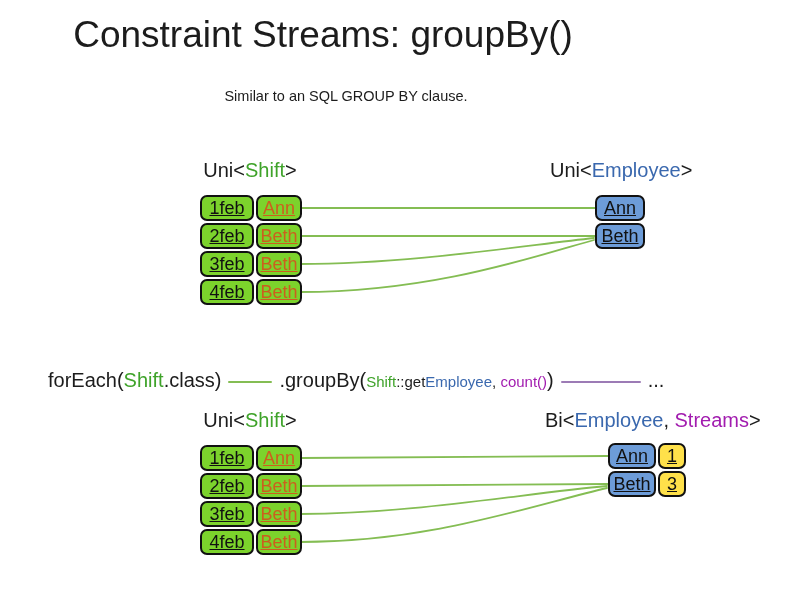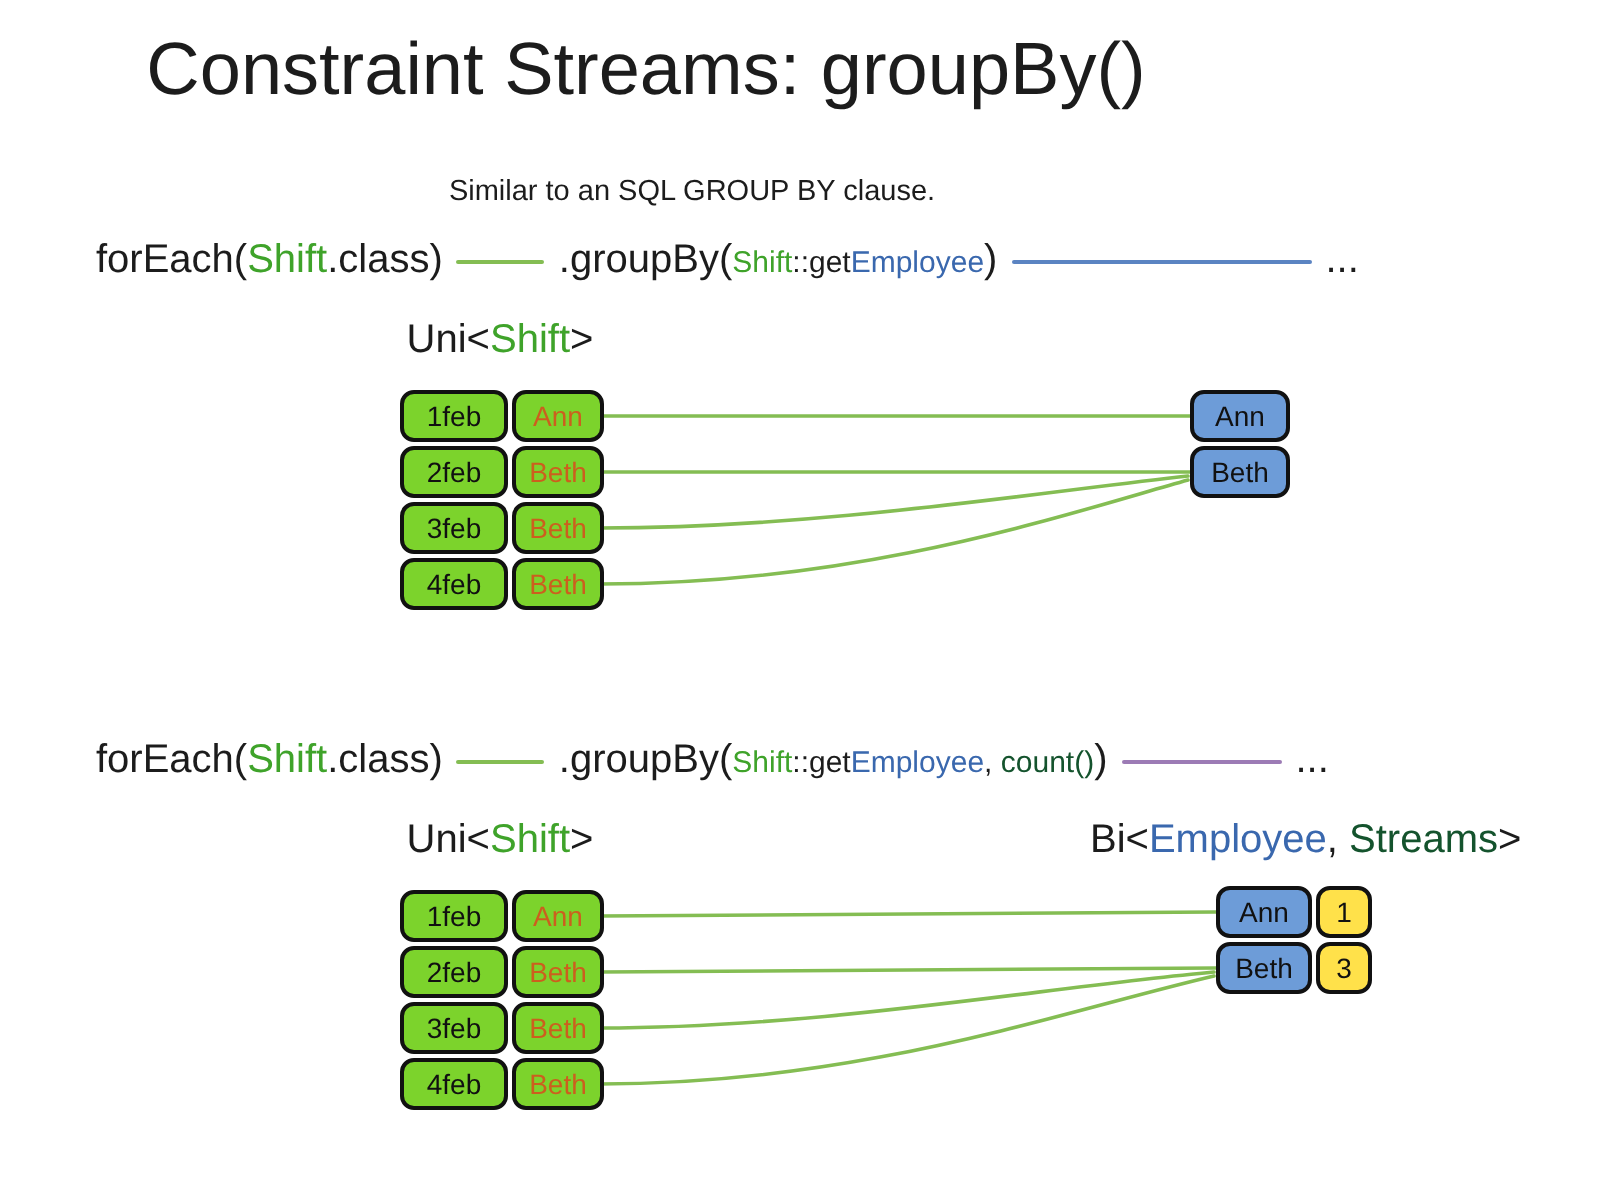--- a/index.html
+++ b/index.html
@@ -16,31 +16,31 @@
   .subtitle{
     position:absolute;left:0;top:69px;width:692px;text-align:center;
     font-size:14.5px;font-weight:400;z-index:2;margin-top:19px;
   }
   .code-line{
     position:absolute;left:48px;white-space:nowrap;font-size:20px;line-height:26px;z-index:2;
   }
   .code-line .sm{font-size:15px;}
   .tk-green{color:#3FA32A;}
   .tk-blue{color:#3A68AE;}
-  .tk-gold{color:#14532d;}
+  .tk-gold{color:#a21caf;}
   .conn{display:inline-block;height:2px;vertical-align:middle;margin:0 7px;border-radius:1px;}
   .conn-green{width:44px;background:#84BD53;}
   .conn-blue{width:150px;background:#5B84C2;}
   .conn-purple{width:80px;background:#9C7BB5;}
   .type-label{position:absolute;font-size:20px;line-height:26px;text-align:center;white-space:nowrap;z-index:2;}
   .row{position:absolute;display:flex;gap:2px;z-index:2;}
   .box{
     box-sizing:border-box;height:26px;border:2px solid #111;border-radius:7px;
     display:flex;align-items:center;justify-content:center;
-    font-size:14px;line-height:1;z-index:2;position:relative;
+    font-size:18px;line-height:1;z-index:2;position:relative;text-decoration:underline;
   }
   .box-date{width:54px;background:#7CD32C;color:#111;}
   .box-name{width:46px;background:#7CD32C;color:#CC5F1E;}
   .box-group{width:50px;background:#6D9CD8;color:#111;position:absolute;}
   .box-group2{width:48px;background:#6D9CD8;color:#111;position:absolute;}
   .box-count{width:28px;background:#FFE14A;color:#111;position:absolute;}
 </style>
 </head>
 <body>
 
@@ -55,26 +55,26 @@
       <path d="M300 458 L608 456"></path>
       <path d="M300 486 L608 484"></path>
       <path d="M300 514 C410 514 520 494 607 486"></path>
       <path d="M300 542 C430 542 530 506 607 488"></path>
     </g>
   </svg>
 
   <div class="title">Constraint Streams: groupBy()</div>
   <div class="subtitle">Similar to an SQL GROUP BY clause.</div>
 
-  <div class="code-line" style="top:117px;">
-    <span>forEach(</span><span class="tk-green">Shift</span><span>.class)</span><span class="conn conn-green"></span><span>.groupBy(</span><span class="sm tk-green">Shift</span><span class="sm">::get</span><span class="sm tk-blue">Employee</span><span>)</span><span class="conn conn-blue"></span><span>...</span>
-  </div>
 
   <div class="type-label" style="left:200px;top:157px;width:100px;">
     <span>Uni&lt;</span><span class="tk-green">Shift</span><span>&gt;</span>
+  </div>
+  <div class="type-label" style="left:550px;top:157px;width:140px;">
+    <span>Uni&lt;</span><span class="tk-blue">Employee</span><span>&gt;</span>
   </div>
 
   <div class="row" style="left:200px;top:195px;">
     <div class="box box-date">1feb</div>
     <div class="box box-name">Ann</div>
   </div>
   <div class="row" style="left:200px;top:223px;">
     <div class="box box-date">2feb</div>
     <div class="box box-name">Beth</div>
   </div>

